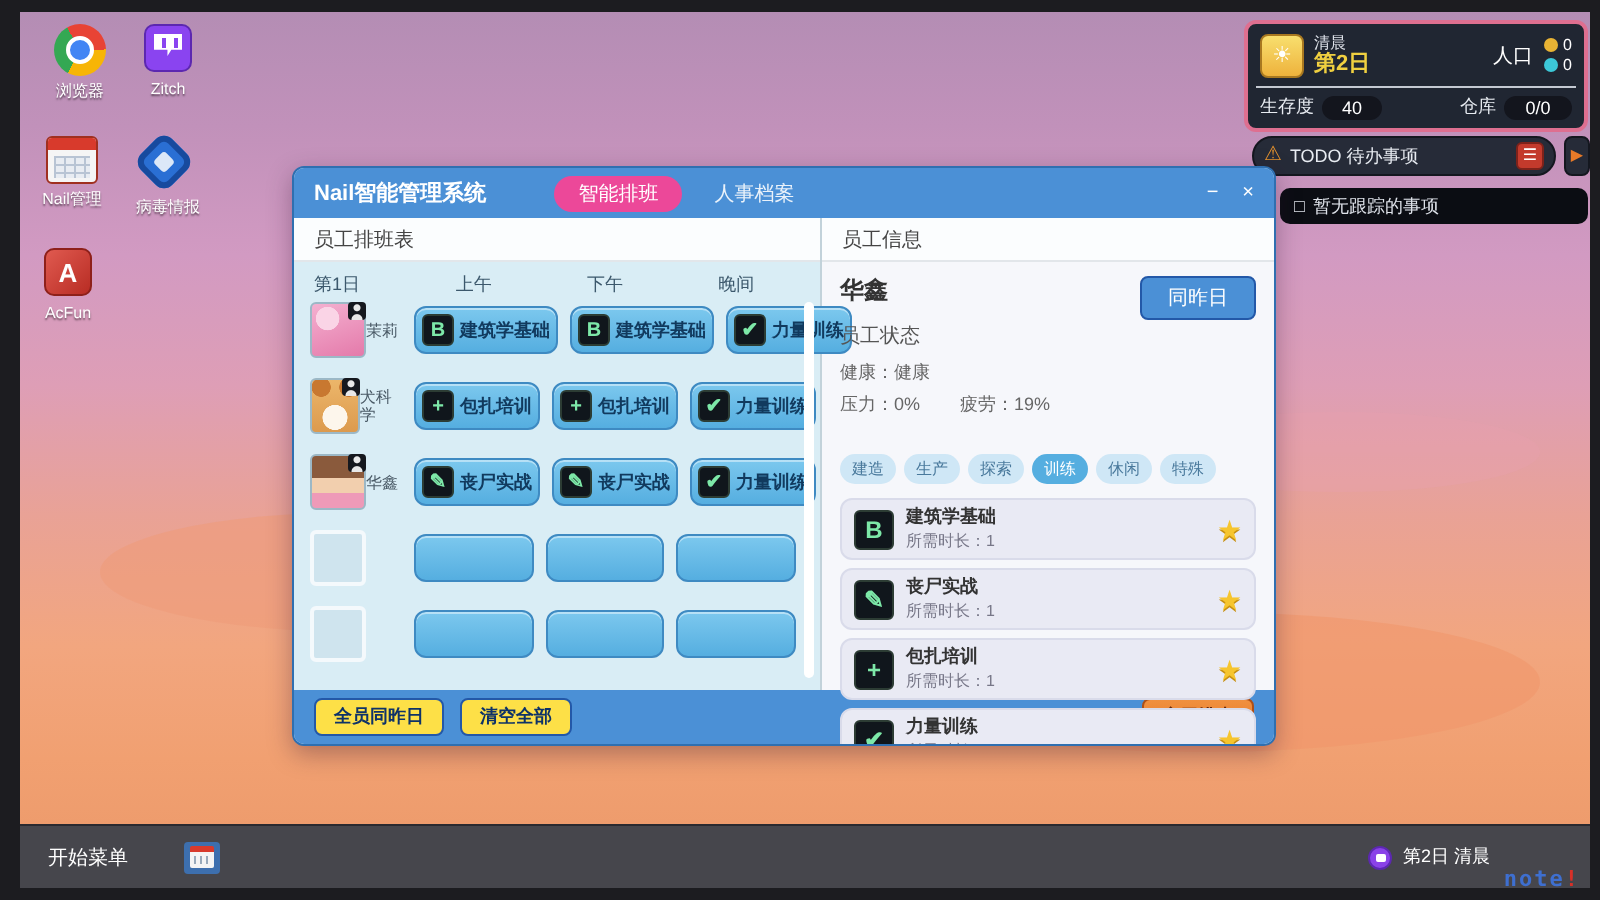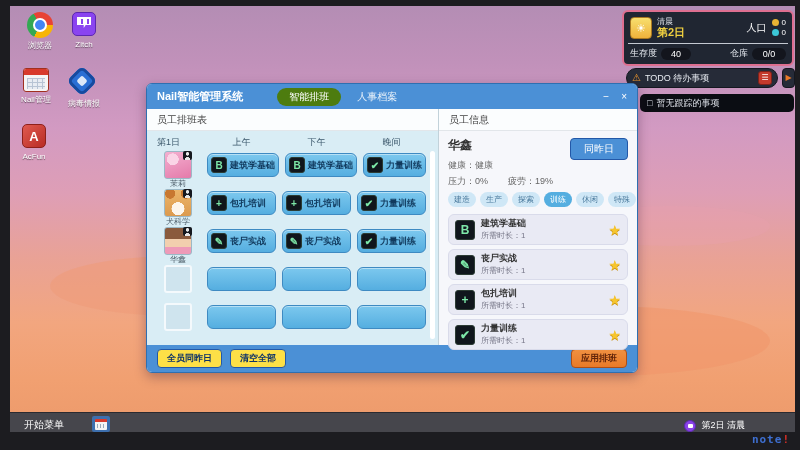--- a/index.html
+++ b/index.html
@@ -52,31 +52,31 @@
 .todo-t{font-size:9px;color:#e8ecf2;white-space:nowrap}
 .todo-menu{margin-left:auto;width:14px;height:14px;background:#c33a2c;border:1px solid #7e221a;border-radius:3px;color:#fff;font-size:8px;text-align:center;line-height:12px;cursor:pointer}
 .todo-play{position:absolute;left:772px;top:62px;width:13px;height:20px;background:#262b38;border:1px solid #14171f;border-radius:4px;color:#e87a28;font-size:8px;text-align:center;line-height:18px;cursor:pointer}
 .todo-empty{position:absolute;left:630px;top:88px;width:154px;height:18px;background:#0b0d13;border-radius:5px;display:flex;align-items:center;gap:4px;padding:0 7px;color:#dfe3ea;font-size:9px}
 
 .win{position:absolute;left:136px;top:77px;width:492px;height:290px;border-radius:6px;overflow:hidden;display:flex;flex-direction:column;border:1px solid #2f6fb0;box-shadow:0 4px 12px rgba(50,20,50,.35);background:#d9edf5}
 .titlebar{height:25px;background:#4b90d6;display:flex;align-items:center;padding:0 10px;flex:none}
 .win-title{font-size:11px;color:#fff;font-weight:bold}
 .tabs{display:flex;align-items:center;gap:6px;margin-left:34px}
 .tab{font-size:10px;color:#eaf2fa;padding:2px 10px;cursor:pointer}
-.tab.active{background:#4d7c0f;color:#fff;border-radius:10px;padding:2px 12px}
+.tab.active{background:#ec4899;color:#fff;border-radius:10px;padding:2px 12px}
 .win-ctrl{margin-left:auto;display:flex;gap:12px;color:#fff;font-size:10px}
 .win-ctrl span{cursor:pointer}
 .win-body{flex:1;display:flex;min-height:0}
-.lpane{width:292px;display:flex;flex-direction:column;border-right:1px solid #c2d2da;background:#d9edf5}
+.lpane{width:264px;display:flex;flex-direction:column;border-right:1px solid #c2d2da;background:#d9edf5}
 .pane-title{height:22px;background:#fbfdfe;border-bottom:1px solid #e2e6ea;font-size:10px;color:#444;display:flex;align-items:center;padding:0 10px;flex:none}
 .sched{flex:1;position:relative;padding:2px 12px 0 8px}
 .shead{display:grid;grid-template-columns:46px 1fr 1fr 1fr;gap:6px;font-size:9px;color:#3c586c;height:18px;align-items:center;text-align:center}
 .shead .first{text-align:left;padding-left:2px}
 .srow{display:grid;grid-template-columns:46px 1fr 1fr 1fr;gap:6px;height:38px;align-items:start}
-.acell{display:flex;flex-direction:column;align-items:center}
+.acell{display:flex;flex-direction:row;align-items:center}
 .avatar{width:28px;height:28px;border-radius:3px;position:relative;border:1px solid #9cb8c6;cursor:pointer}
 .badge{position:absolute;top:-1px;right:-1px;width:9px;height:9px;background:#15181e;border-radius:2px;
  background-image:radial-gradient(circle at 50% 32%,#e8e8e8 1.5px,transparent 2px),radial-gradient(circle at 50% 98%,#e8e8e8 2.5px,transparent 3px)}
 .aname{font-size:8px;color:#4a5a66;line-height:9px}
 .av-moli{background:radial-gradient(circle at 30% 28%,#fad4e6 22%,transparent 23%),linear-gradient(160deg,#f4b0d0,#e47aaa)}
 .av-dog{background:radial-gradient(circle at 50% 72%,#fdf6ec 28%,transparent 29%),radial-gradient(circle at 20% 14%,#c87830 16%,transparent 17%),radial-gradient(circle at 80% 14%,#c87830 16%,transparent 17%),linear-gradient(180deg,#ecb66a,#dc9a4e)}
 .av-boy{background:linear-gradient(180deg,#8a5a3c 0 42%,#f2cfae 42% 72%,#ee9ab8 72% 100%)}
 .task-btn{height:24px;margin-top:2px;border-radius:6px;background:linear-gradient(180deg,#7cc8ee,#55aee0);border:1px solid #3e8ac2;box-shadow:inset 0 1px 0 rgba(255,255,255,.45);display:flex;align-items:center;gap:3px;padding:0 3px;cursor:pointer}
 .task-icon{width:16px;height:16px;background:#10161c;border:1px solid #2c3c34;border-radius:3px;color:#7de8a8;font-size:10px;font-weight:bold;display:flex;align-items:center;justify-content:center;flex:none}
 .task-label{font-size:9px;color:#113a5e;font-weight:bold;white-space:nowrap}
@@ -85,32 +85,32 @@
 .footer{height:27px;background:#4b90d6;display:flex;align-items:center;gap:8px;padding:0 10px;flex:none}
 .fbtn{background:#fde047;border:1px solid #2358a8;border-radius:4px;color:#0e3268;font-size:9px;font-weight:bold;padding:2px 9px;cursor:pointer}
 .apply{margin-left:auto;background:linear-gradient(180deg,#f09040,#e87a28);border:1px solid #ae4f16;border-radius:4px;color:#64260a;font-size:9px;font-weight:bold;padding:2px 9px;cursor:pointer}
 .rpane{flex:1;background:#f6f7fb;display:flex;flex-direction:column;min-width:0}
 .info{padding:6px 9px;position:relative;flex:1}
 .emp-name{font-size:12px;color:#333;font-weight:bold}
 .same-btn{position:absolute;top:7px;right:9px;background:#4b90d6;border:1px solid #2358a8;border-radius:4px;color:#fff;font-size:10px;padding:3px 13px;cursor:pointer}
 .status-lbl{font-size:10px;color:#555;margin-top:7px}
 .health{font-size:9px;color:#666;margin-top:5px}
 .stats{font-size:9px;color:#666;margin-top:3px;display:flex;gap:20px}
-.chips{display:flex;gap:4px;margin-top:4px}
+.chips{display:flex;gap:4px;margin-top:18px}
 .chip{font-size:8px;color:#49799c;background:#cfe7f6;border-radius:8px;padding:2px 6px;cursor:pointer;white-space:nowrap}
 .chip.active{background:#55aee0;color:#fff}
 .ilist{margin-top:7px;display:flex;flex-direction:column;gap:4px}
 .icard{background:#e9eaf4;border:1px solid #d9dbea;border-radius:6px;display:flex;align-items:center;gap:6px;padding:3px 6px}
 .icard .task-icon{width:20px;height:20px;font-size:12px}
 .itxt{line-height:10px}
 .iname{font-size:9px;color:#333;font-weight:bold}
 .idur{font-size:8px;color:#778;margin-top:3px}
 .star{margin-left:auto;color:#f6c52e;font-size:14px;text-shadow:0 1px 0 #c89010;cursor:pointer}
 
-.taskbar{position:absolute;left:10px;top:412px;width:785px;height:20px;background:#46464c;border-top:1px solid #2a2a30;display:flex;align-items:flex-end}
+.taskbar{position:absolute;left:10px;top:412px;width:785px;height:32px;background:#46464c;border-top:1px solid #2a2a30;display:flex;align-items:center}
 .start{font-size:10px;color:#fff;padding:0 14px;cursor:pointer}
 .tb-app{width:18px;height:16px;background:#3d6fae;border-radius:2px;margin-left:14px;display:flex;align-items:center;justify-content:center;cursor:pointer}
 .tb-cal{width:12px;height:11px;background:linear-gradient(#d83a2c 0 3px,#f4f4f4 3px);border-radius:1px;position:relative}
 .tb-cal::after{content:"";position:absolute;left:2px;top:5px;width:8px;height:4px;background:linear-gradient(90deg,#9ab 0 1px,transparent 1px) 0 0/3px 100%}
 .tray{margin-left:auto;display:flex;align-items:center;gap:5px;padding-right:50px}
 .tray-ic{width:12px;height:12px;border-radius:50%;background:#8a42e8;border:1px solid #5c28b0;position:relative;cursor:pointer}
 .tray-ic::after{content:"";position:absolute;left:3px;top:3px;width:5px;height:4px;background:#fff;border-radius:1px}
 .tray-txt{font-size:9px;color:#fff}
 .wm{position:absolute;right:10px;top:433px;font-family:"DejaVu Sans Mono",monospace;font-weight:bold;font-size:11px;color:#3e6fd0;letter-spacing:1px}
 .wm .red{color:#d83028}
@@ -300,20 +300,21 @@
 
             <div class="sbar"></div>
           </div>
         </div>
 
         <div class="rpane">
           <div class="pane-title">员工信息</div>
           <div class="info">
             <div class="emp-name">华鑫</div>
             <div class="same-btn">同昨日</div>
+            <div class="status-lbl">员工状态</div>
             <div class="health">健康：健康</div>
             <div class="stats">
               <span>压力：0%</span>
               <span>疲劳：19%</span>
             </div>
             <div class="chips">
               <span class="chip">建造</span>
               <span class="chip">生产</span>
               <span class="chip">探索</span>
               <span class="chip active">训练</span>

